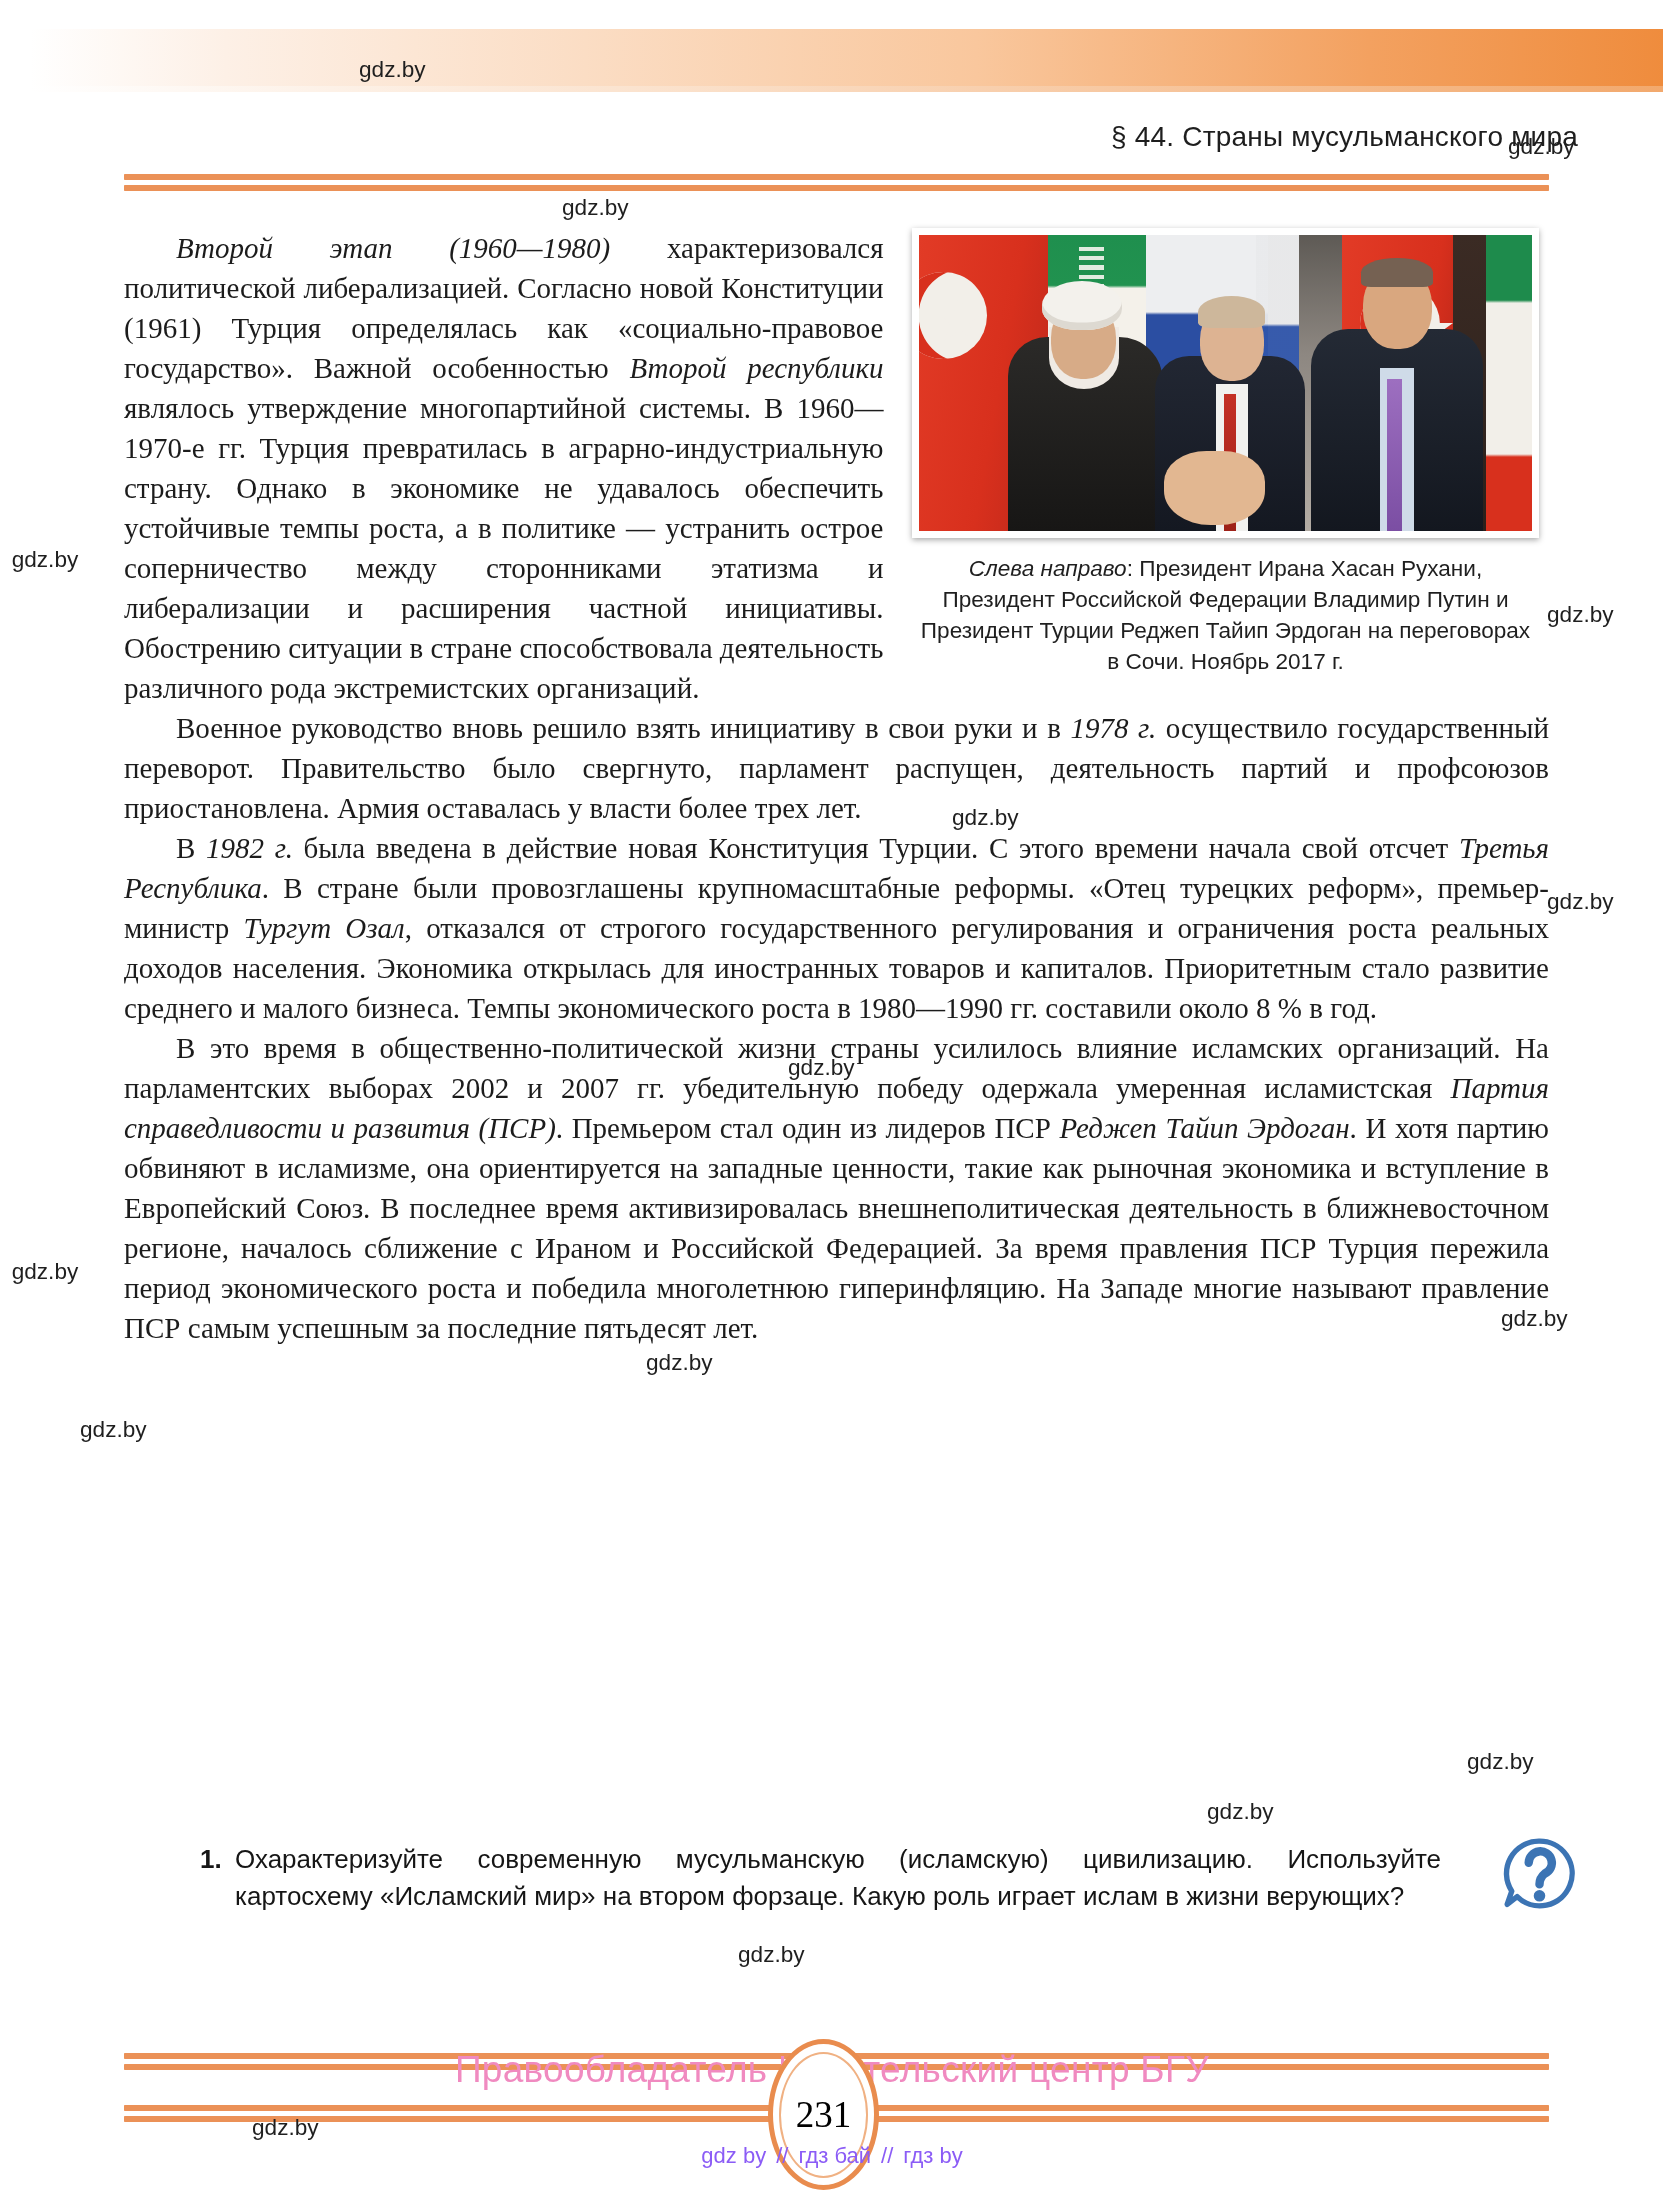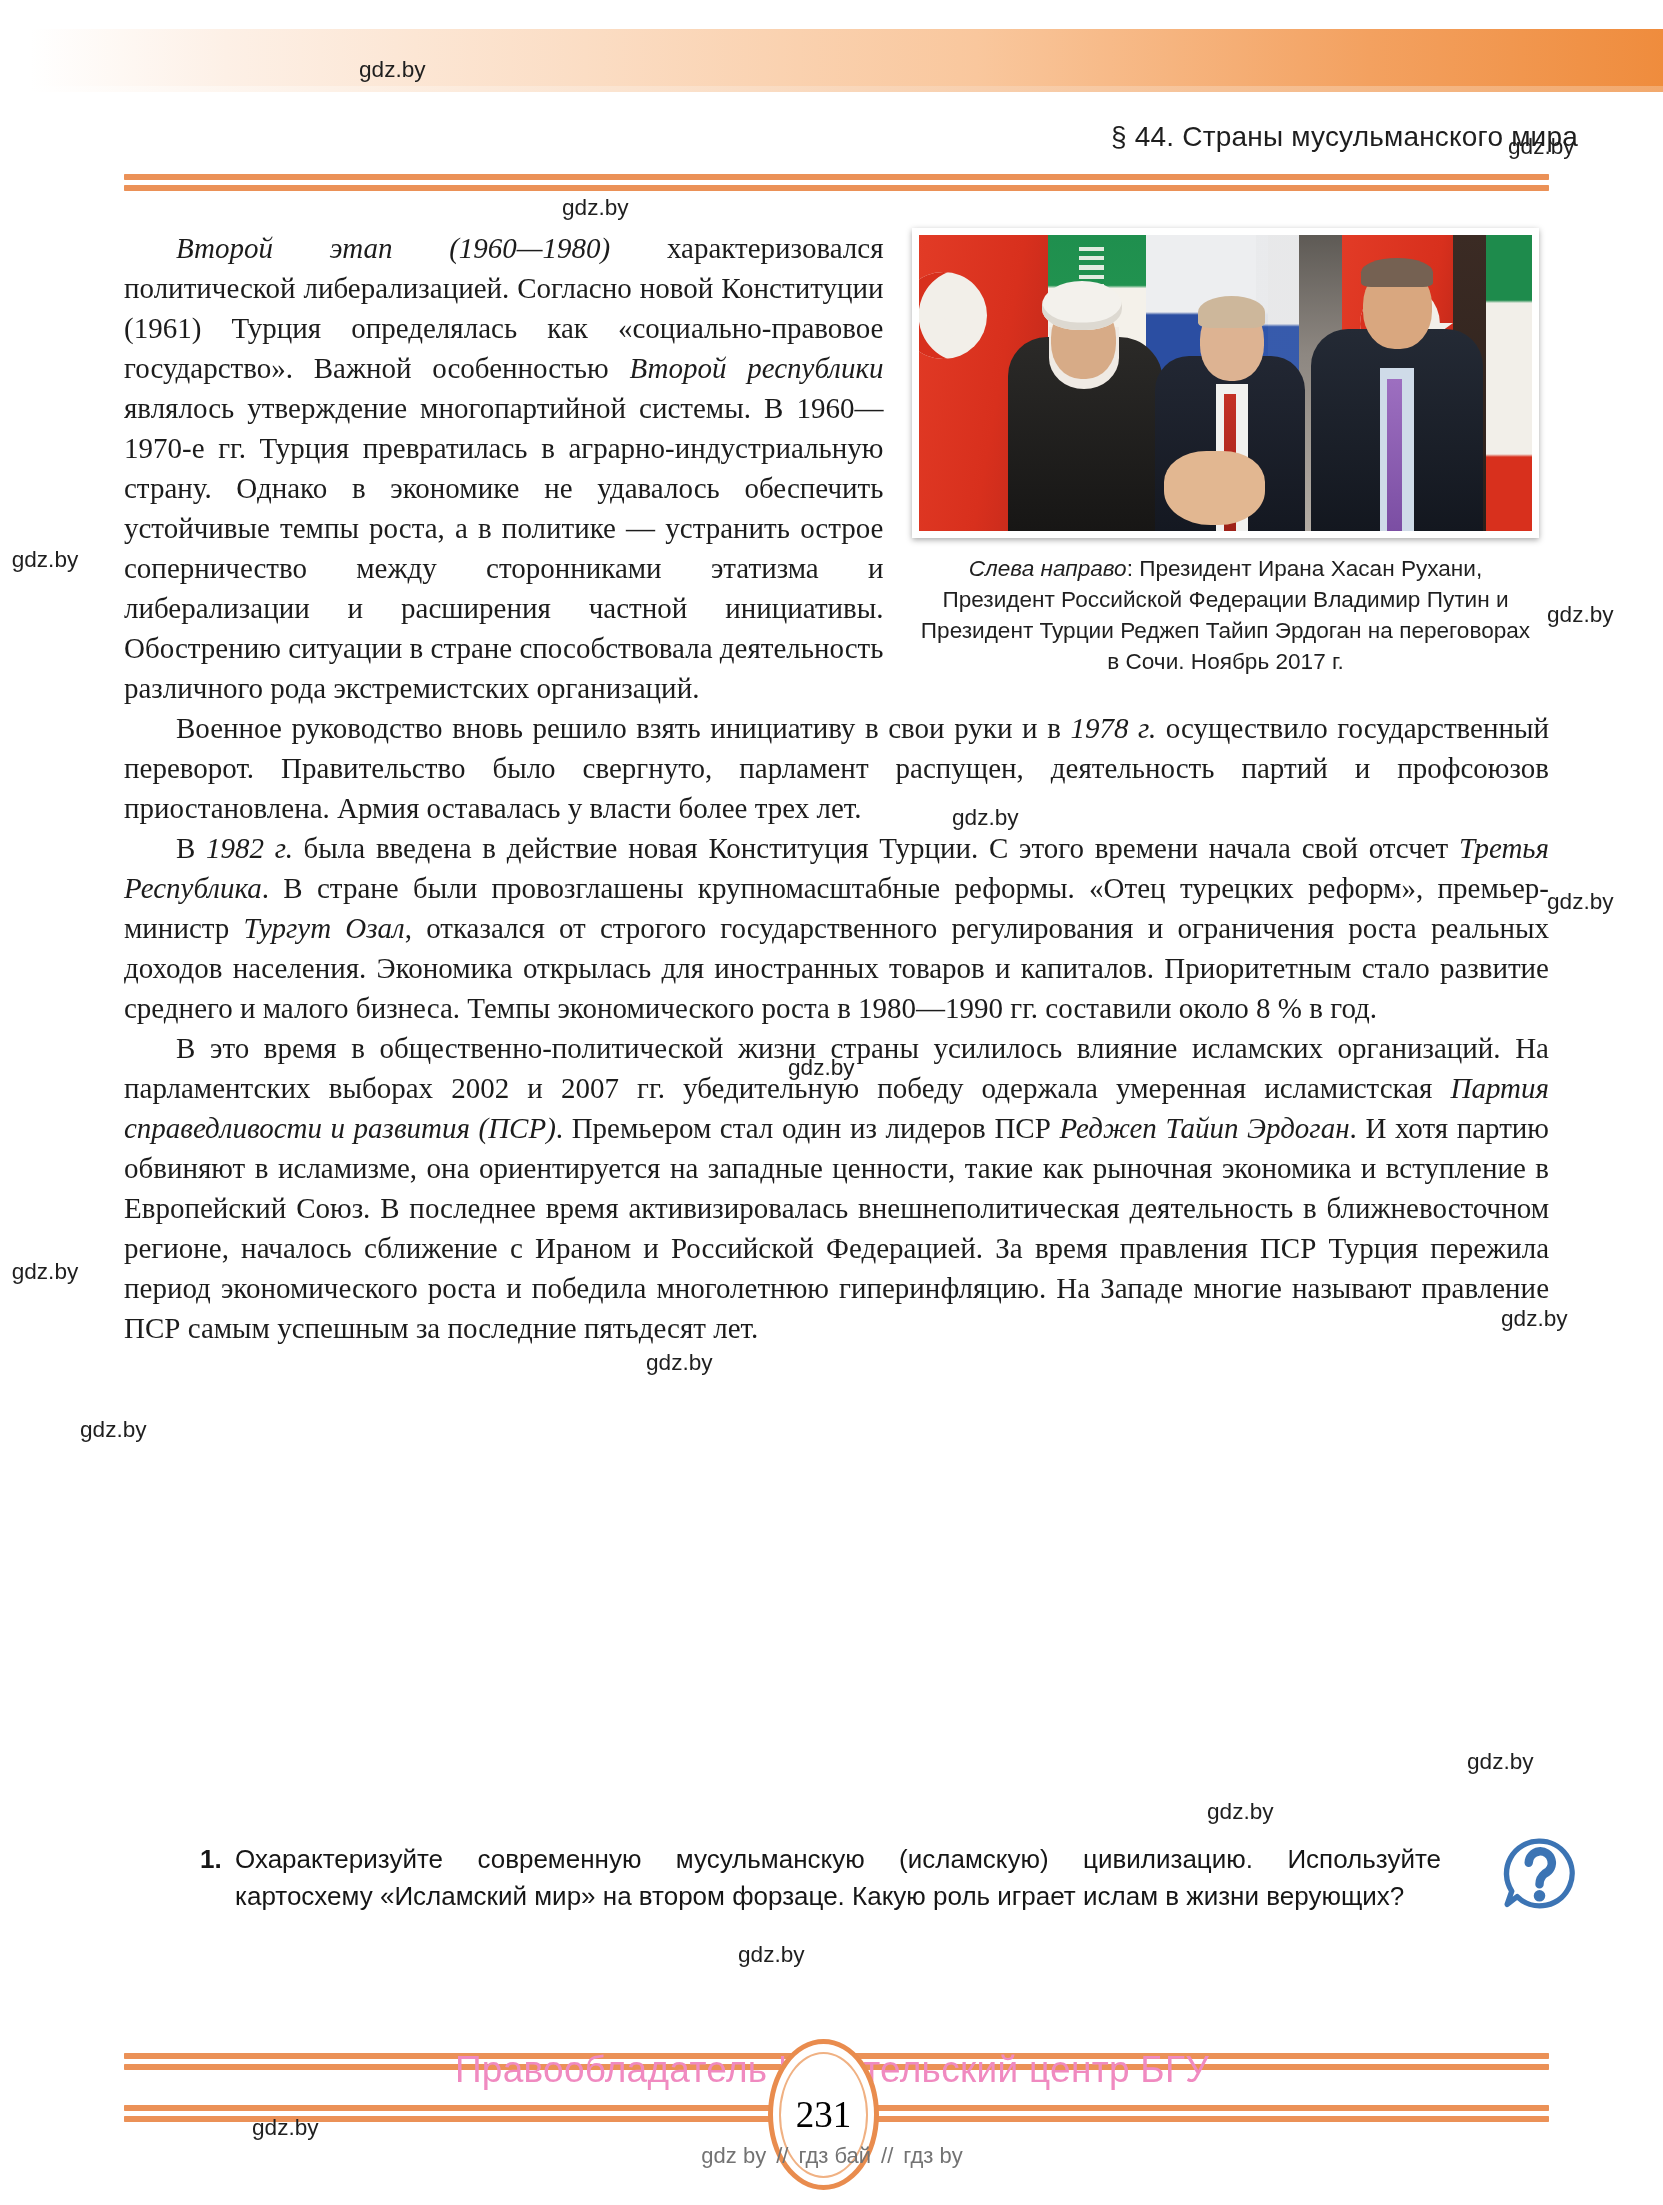--- a/index.html
+++ b/index.html
@@ -388,21 +388,21 @@
     pointer-events: none;
   }
 
   .footer-links {
     position: absolute;
     left: 0; top: 2143px;
     width: 1664px;
     text-align: center;
     font-family: "Liberation Sans", "DejaVu Sans", sans-serif;
     font-size: 22px;
-    color: #737373;
+    color: #8b5cf6;
   }
   .footer-links span { margin: 0 5px; }
 
   
   .wm {
     position: absolute;
     font-family: "Liberation Sans", "DejaVu Sans", sans-serif;
     font-size: 22.6px;
     color: #1f1f1f;
     white-space: nowrap;

